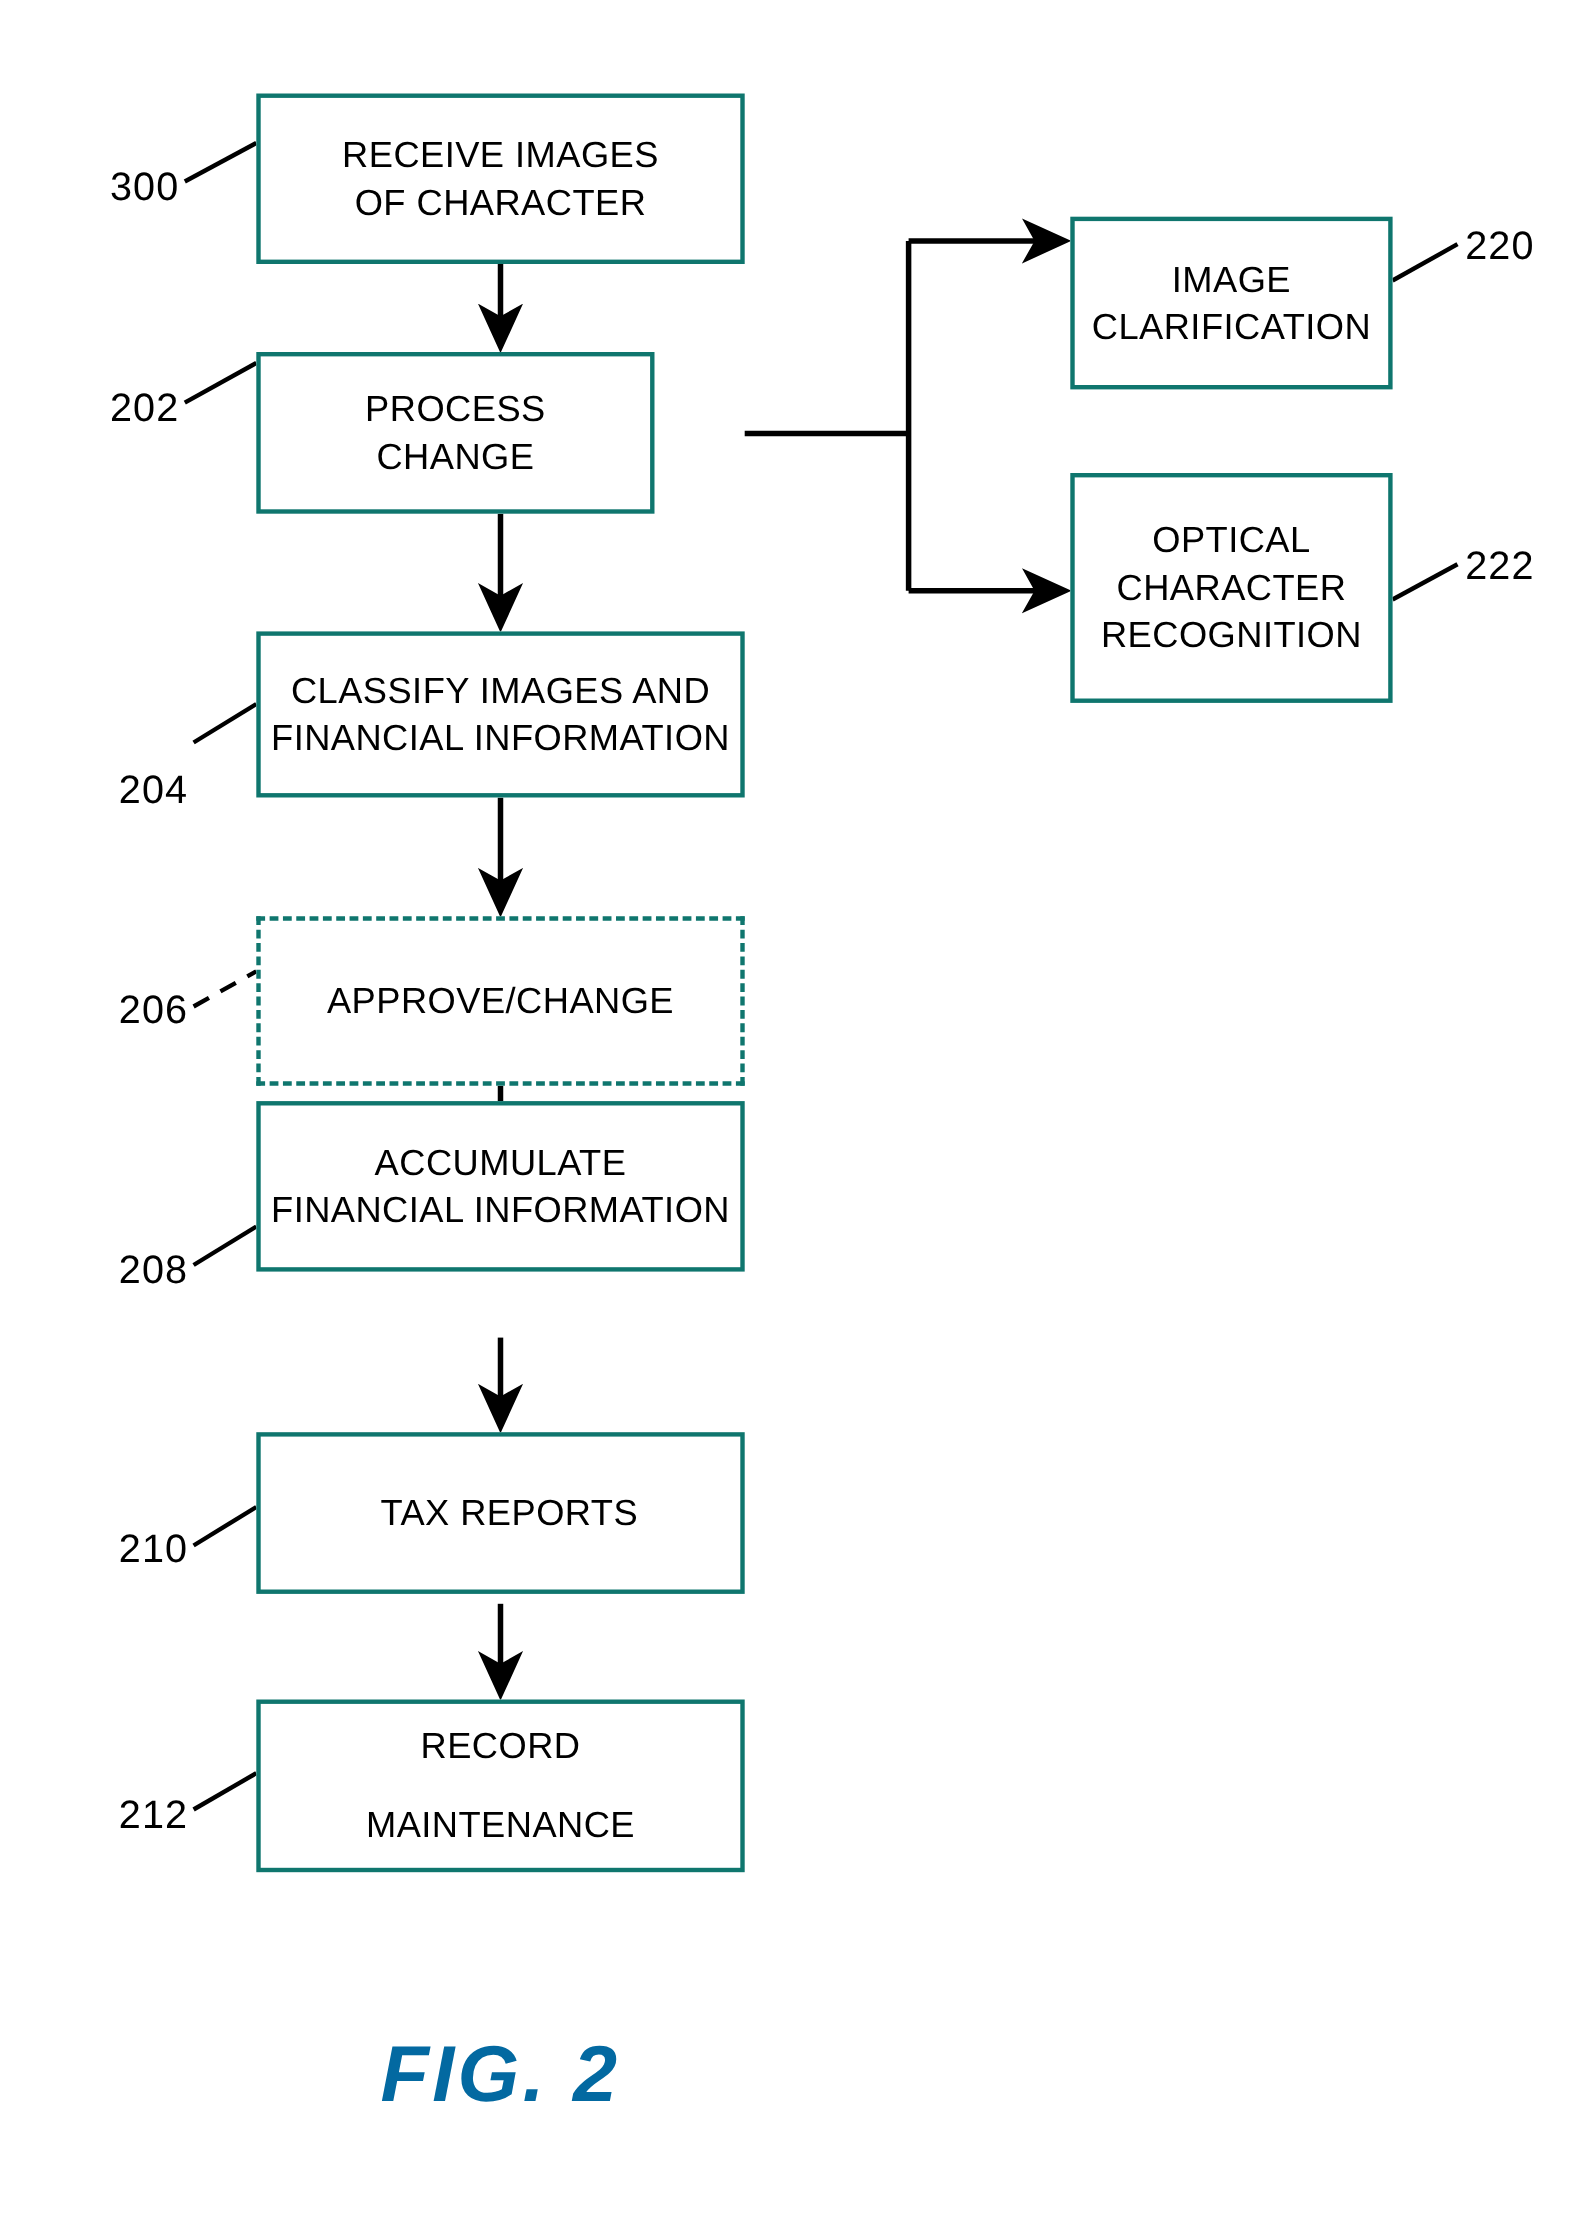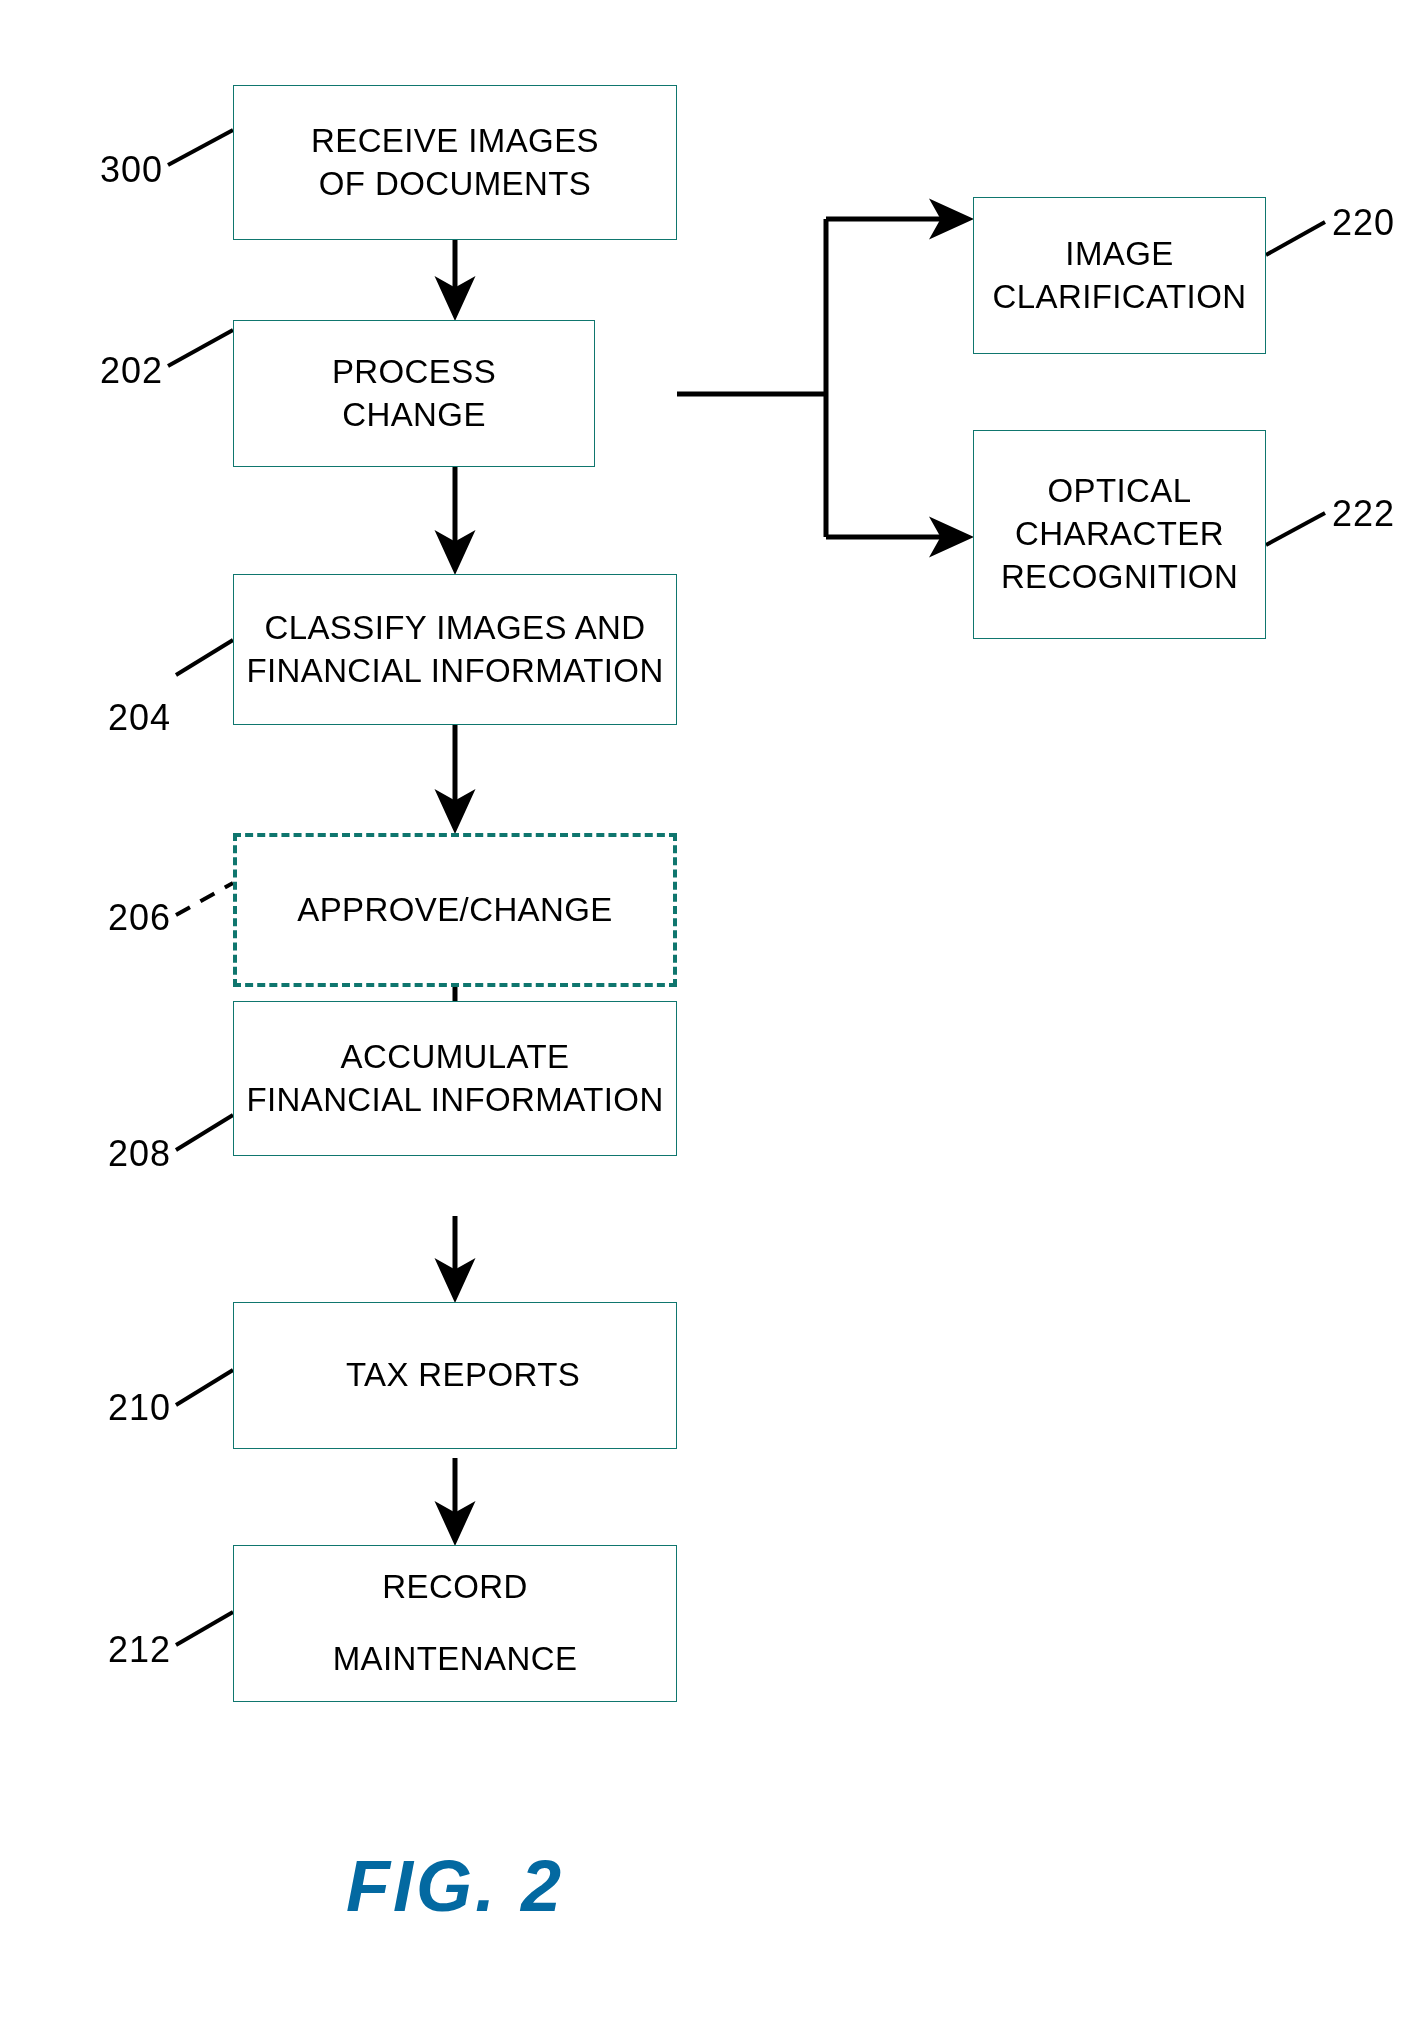--- a/index.html
+++ b/index.html
@@ -14,21 +14,21 @@
     height: 2027px;
     background: #ffffff;
     overflow: hidden;
     font-family: "Liberation Sans", "DejaVu Sans", sans-serif;
   }
 
   
   .box {
     position: absolute;
     box-sizing: border-box;
-    border: 1px solid #0f766e;
+    border: 4px solid #0f766e;
     background: #ffffff;
     display: flex;
     flex-direction: column;
     align-items: flex-start;
     justify-content: center;
   }
   .box.dashed {
     border-style: dashed;
     border-width: 4px;
   }
@@ -115,21 +115,21 @@
     <line x1="176" y1="1150" x2="233" y2="1115" stroke="#000000" stroke-width="4"></line>
     <line x1="176" y1="1405" x2="233" y2="1370" stroke="#000000" stroke-width="4"></line>
     <line x1="176" y1="1645" x2="233" y2="1612" stroke="#000000" stroke-width="4"></line>
 
     <line x1="1266" y1="255" x2="1325" y2="222" stroke="#000000" stroke-width="4"></line>
     <line x1="1266" y1="545" x2="1325" y2="513" stroke="#000000" stroke-width="4"></line>
   </svg>
 
   <div class="box" style="left:233px; top:85px; width:444px; height:155px;">
     <span class="box-line">RECEIVE IMAGES</span>
-    <span class="box-line">OF DOCUMENTS</span>
+    <span class="box-line">OF CHARACTER</span>
   </div>
   <div class="ref" style="left:100px; top:152px;">300</div>
 
   <div class="box" style="left:233px; top:320px; width:362px; height:147px;">
     <span class="box-line">PROCESS</span>
     <span class="box-line">CHANGE</span>
   </div>
   <div class="ref" style="left:100px; top:353px;">202</div>
 
   <div class="box" style="left:233px; top:574px; width:444px; height:151px;">

